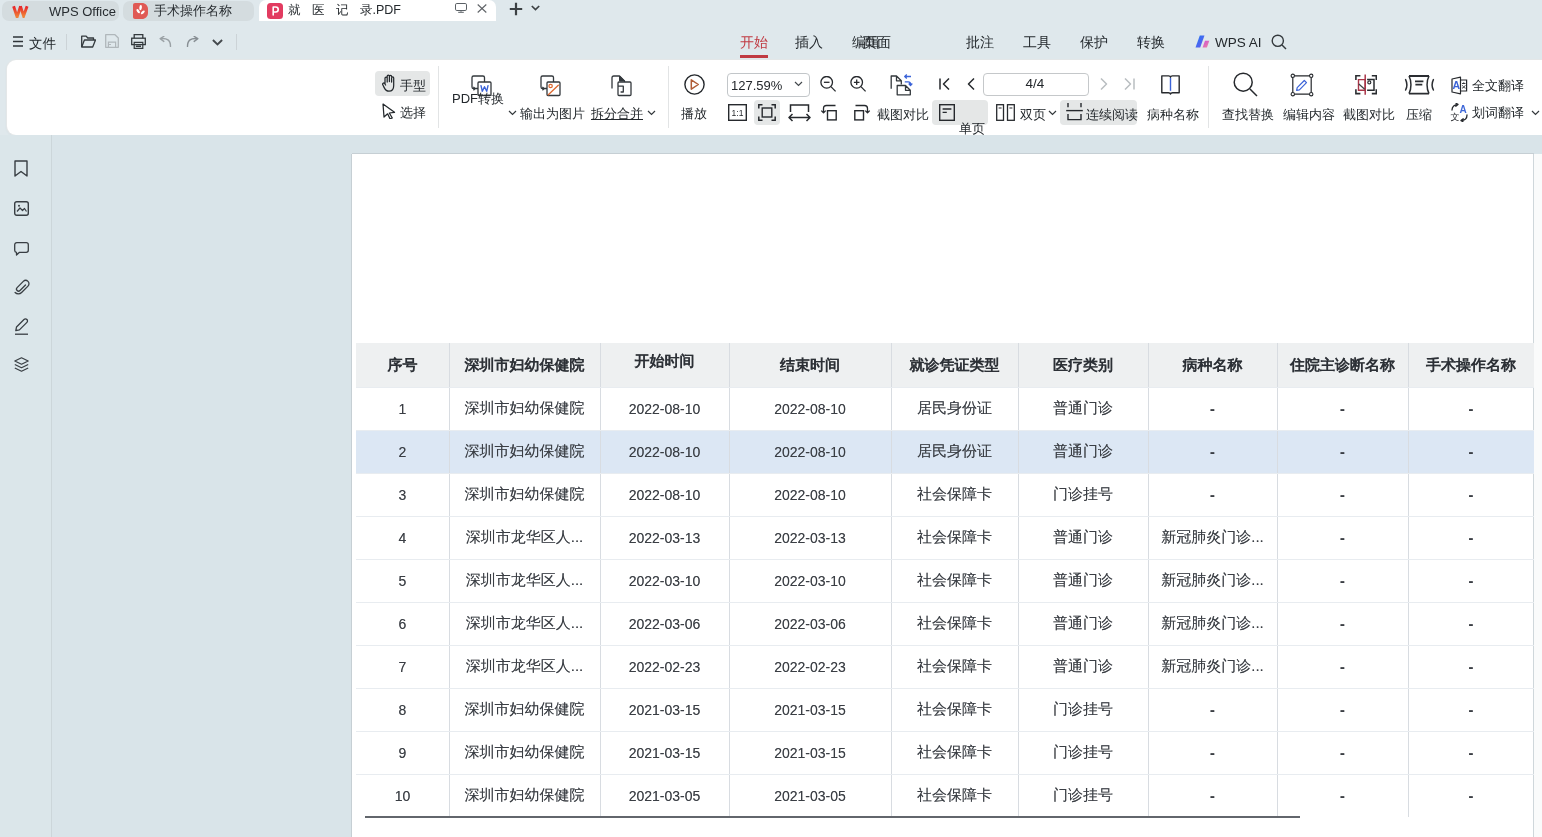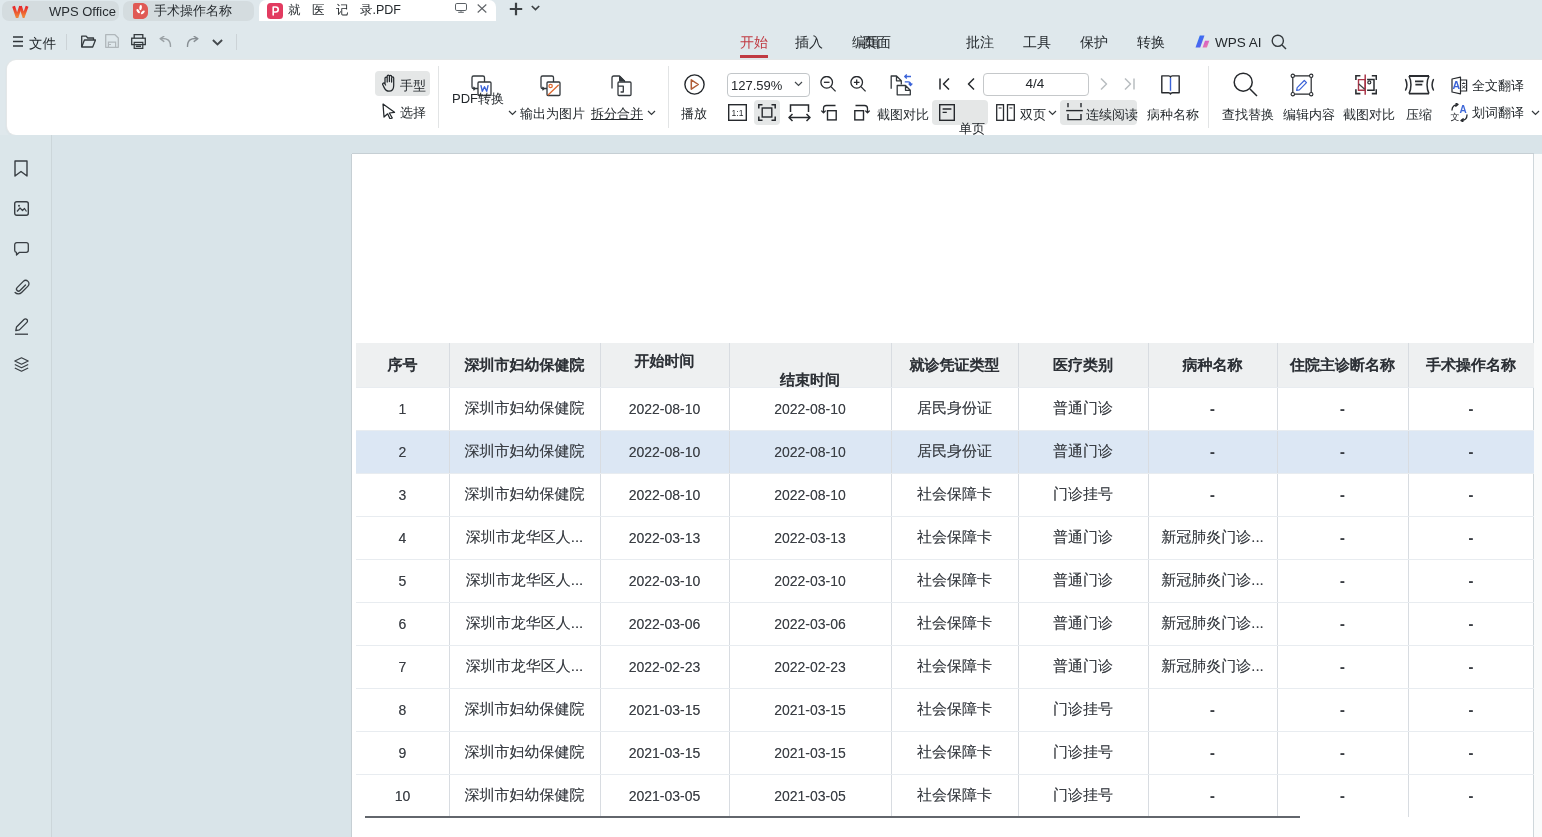--- a/index.html
+++ b/index.html
@@ -334,21 +334,21 @@
 
 <div class="abs" style="left:352px;top:154px;width:1182px;height:683px;background:#fff;box-shadow:-1px 0 0 #c6cfd4, 0 -1px 0 #c6cfd4;"></div>
 
 <div class="abs" style="left:1533px;top:154px;width:9px;height:683px;background:#fafbfb;border-left:1px solid #cfd7db;"></div>
 
 <div id="tbl">
     <div class="abs" style="left:356px;top:343px;width:1178px;height:44px;background:#eef0f1;"></div>
     <div class="hcell" style="left:356px;top:343px;width:93px;height:44px;">序号</div>
     <div class="hcell" style="left:449px;top:343px;width:151px;height:44px;">深圳市妇幼保健院</div>
     <div class="hcell" style="left:600px;top:343px;width:129px;height:36px;">开始时间</div>
-    <div class="hcell" style="left:729px;top:358px;width:162px;height:44px;">结束时间</div>
+    <div class="hcell" style="left:729px;top:343px;width:162px;height:44px;">结束时间</div>
     <div class="hcell" style="left:891px;top:343px;width:127px;height:44px;">就诊凭证类型</div>
     <div class="hcell" style="left:1018px;top:343px;width:130px;height:44px;">医疗类别</div>
     <div class="hcell" style="left:1148px;top:343px;width:129px;height:44px;">病种名称</div>
     <div class="hcell" style="left:1277px;top:343px;width:131px;height:44px;">住院主诊断名称</div>
     <div class="hcell" style="left:1408px;top:343px;width:126px;height:44px;">手术操作名称</div>
     <div class="abs" style="left:356px;top:430px;width:1178px;height:43px;background:#dce7f4;"></div>
     <div class="cell num" style="left:356px;top:387px;width:93px;height:43px;">1</div>
     <div class="cell" style="left:449px;top:387px;width:151px;height:43px;">深圳市妇幼保健院</div>
     <div class="cell num" style="left:600px;top:387px;width:129px;height:43px;">2022-08-10</div>
     <div class="cell num" style="left:729px;top:387px;width:162px;height:43px;">2022-08-10</div>

